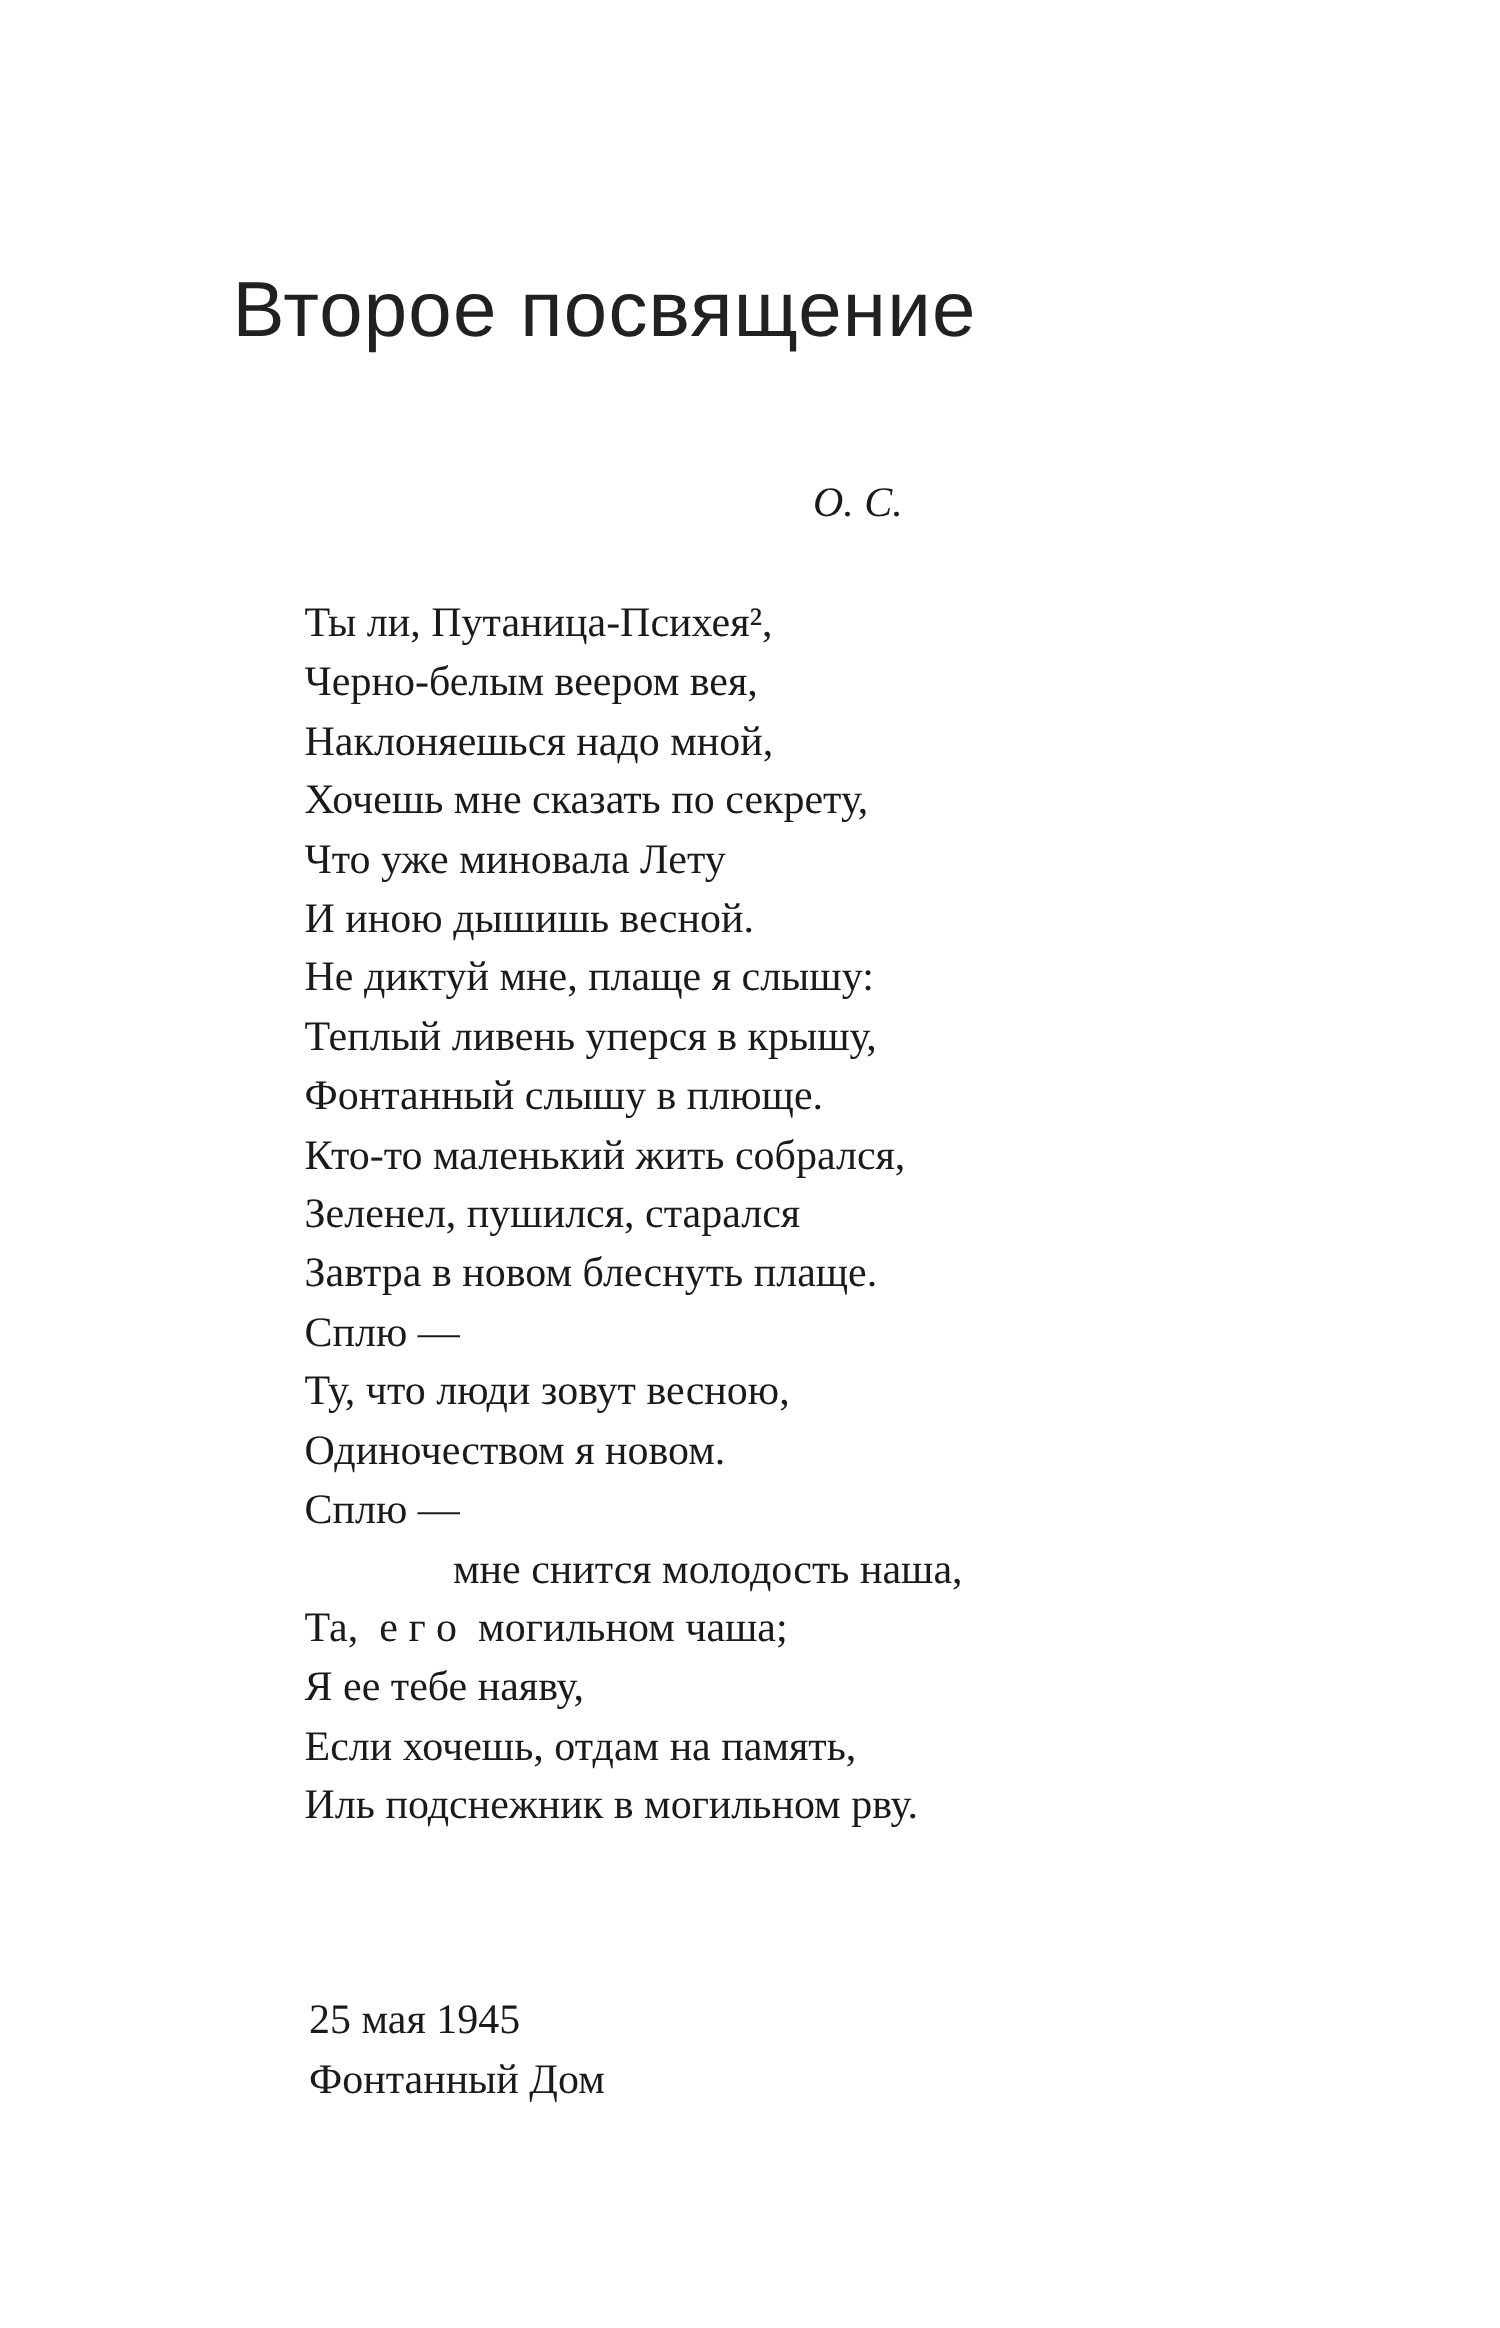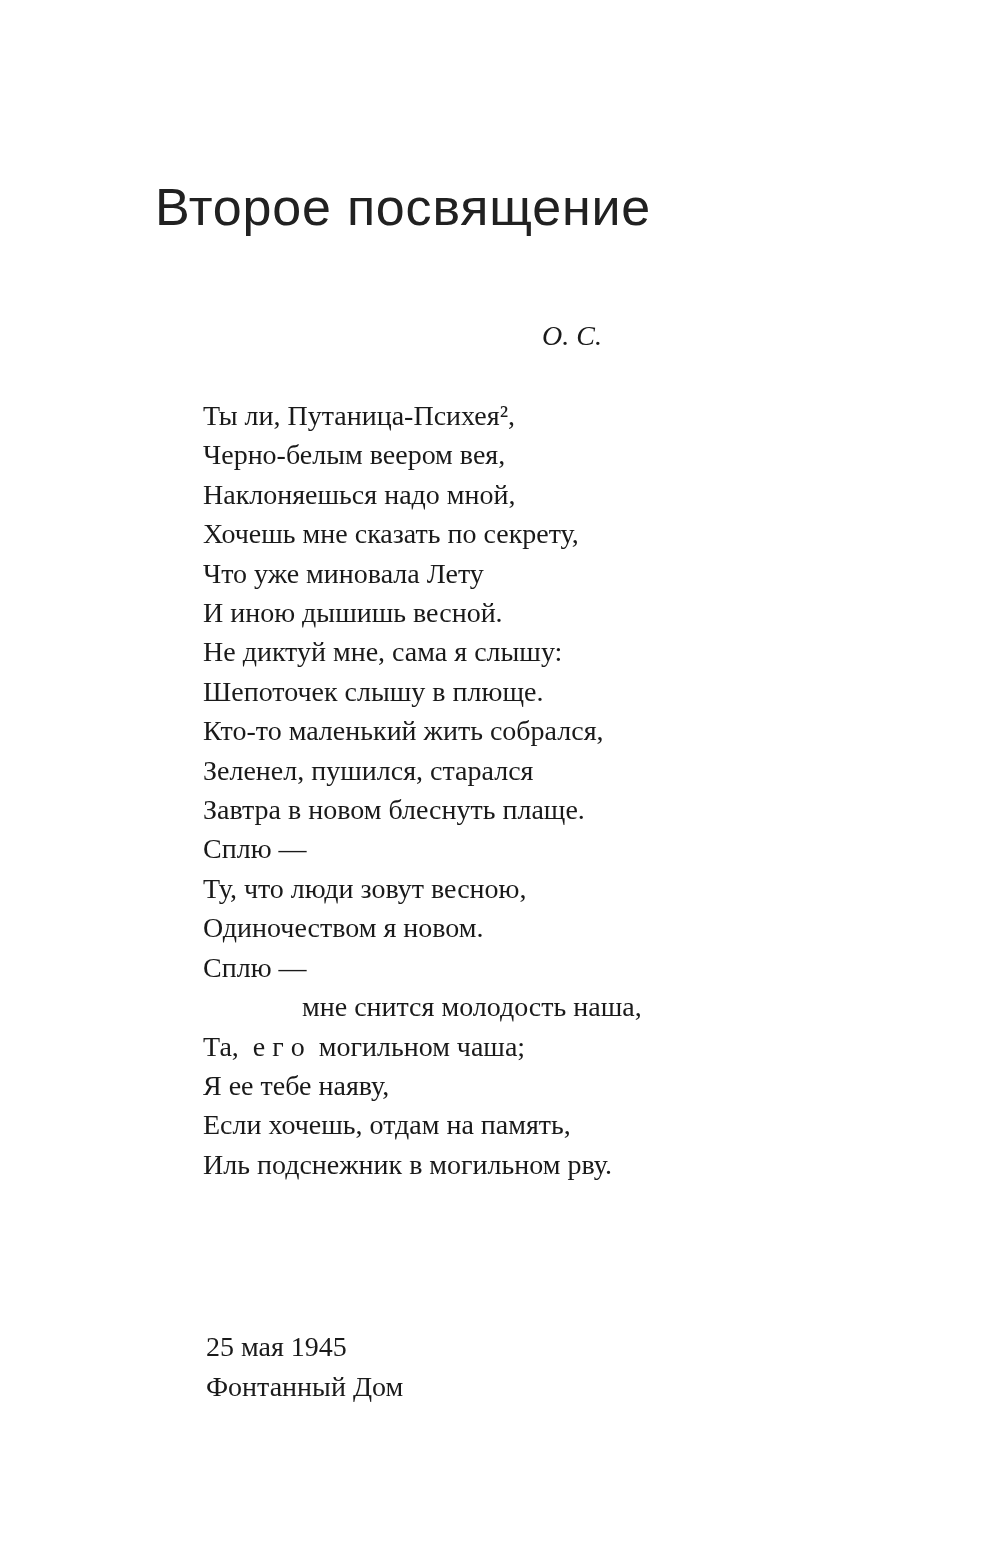--- a/index.html
+++ b/index.html
@@ -70,22 +70,23 @@
 
   <div class="dedication">О. С.</div>
 
   <div class="poem">
     <div class="poem-line">Ты ли, Путаница-Психея²,</div>
     <div class="poem-line">Черно-белым веером вея,</div>
     <div class="poem-line">Наклоняешься надо мной,</div>
     <div class="poem-line">Хочешь мне сказать по секрету,</div>
     <div class="poem-line">Что уже миновала Лету</div>
     <div class="poem-line">И иною дышишь весной.</div>
-    <div class="poem-line">Не диктуй мне, сама я слышу:</div>
-    <div class="poem-line">Шепоточек слышу в плюще.</div>
+    <div class="poem-line">Не диктуй мне, плаще я слышу:</div>
+    <div class="poem-line">Теплый ливень уперся в крышу,</div>
+    <div class="poem-line">Фонтанный слышу в плюще.</div>
     <div class="poem-line">Кто-то маленький жить собрался,</div>
     <div class="poem-line">Зеленел, пушился, старался</div>
     <div class="poem-line">Завтра в новом блеснуть плаще.</div>
     <div class="poem-line">Сплю —</div>
     <div class="poem-line">Ту, что люди зовут весною,</div>
     <div class="poem-line">Одиночеством я новом.</div>
     <div class="poem-line">Сплю —</div>
     <div class="poem-line indent">мне снится молодость наша,</div>
     <div class="poem-line">Та,  е г о  могильном чаша;</div>
     <div class="poem-line">Я ее тебе наяву,</div>

